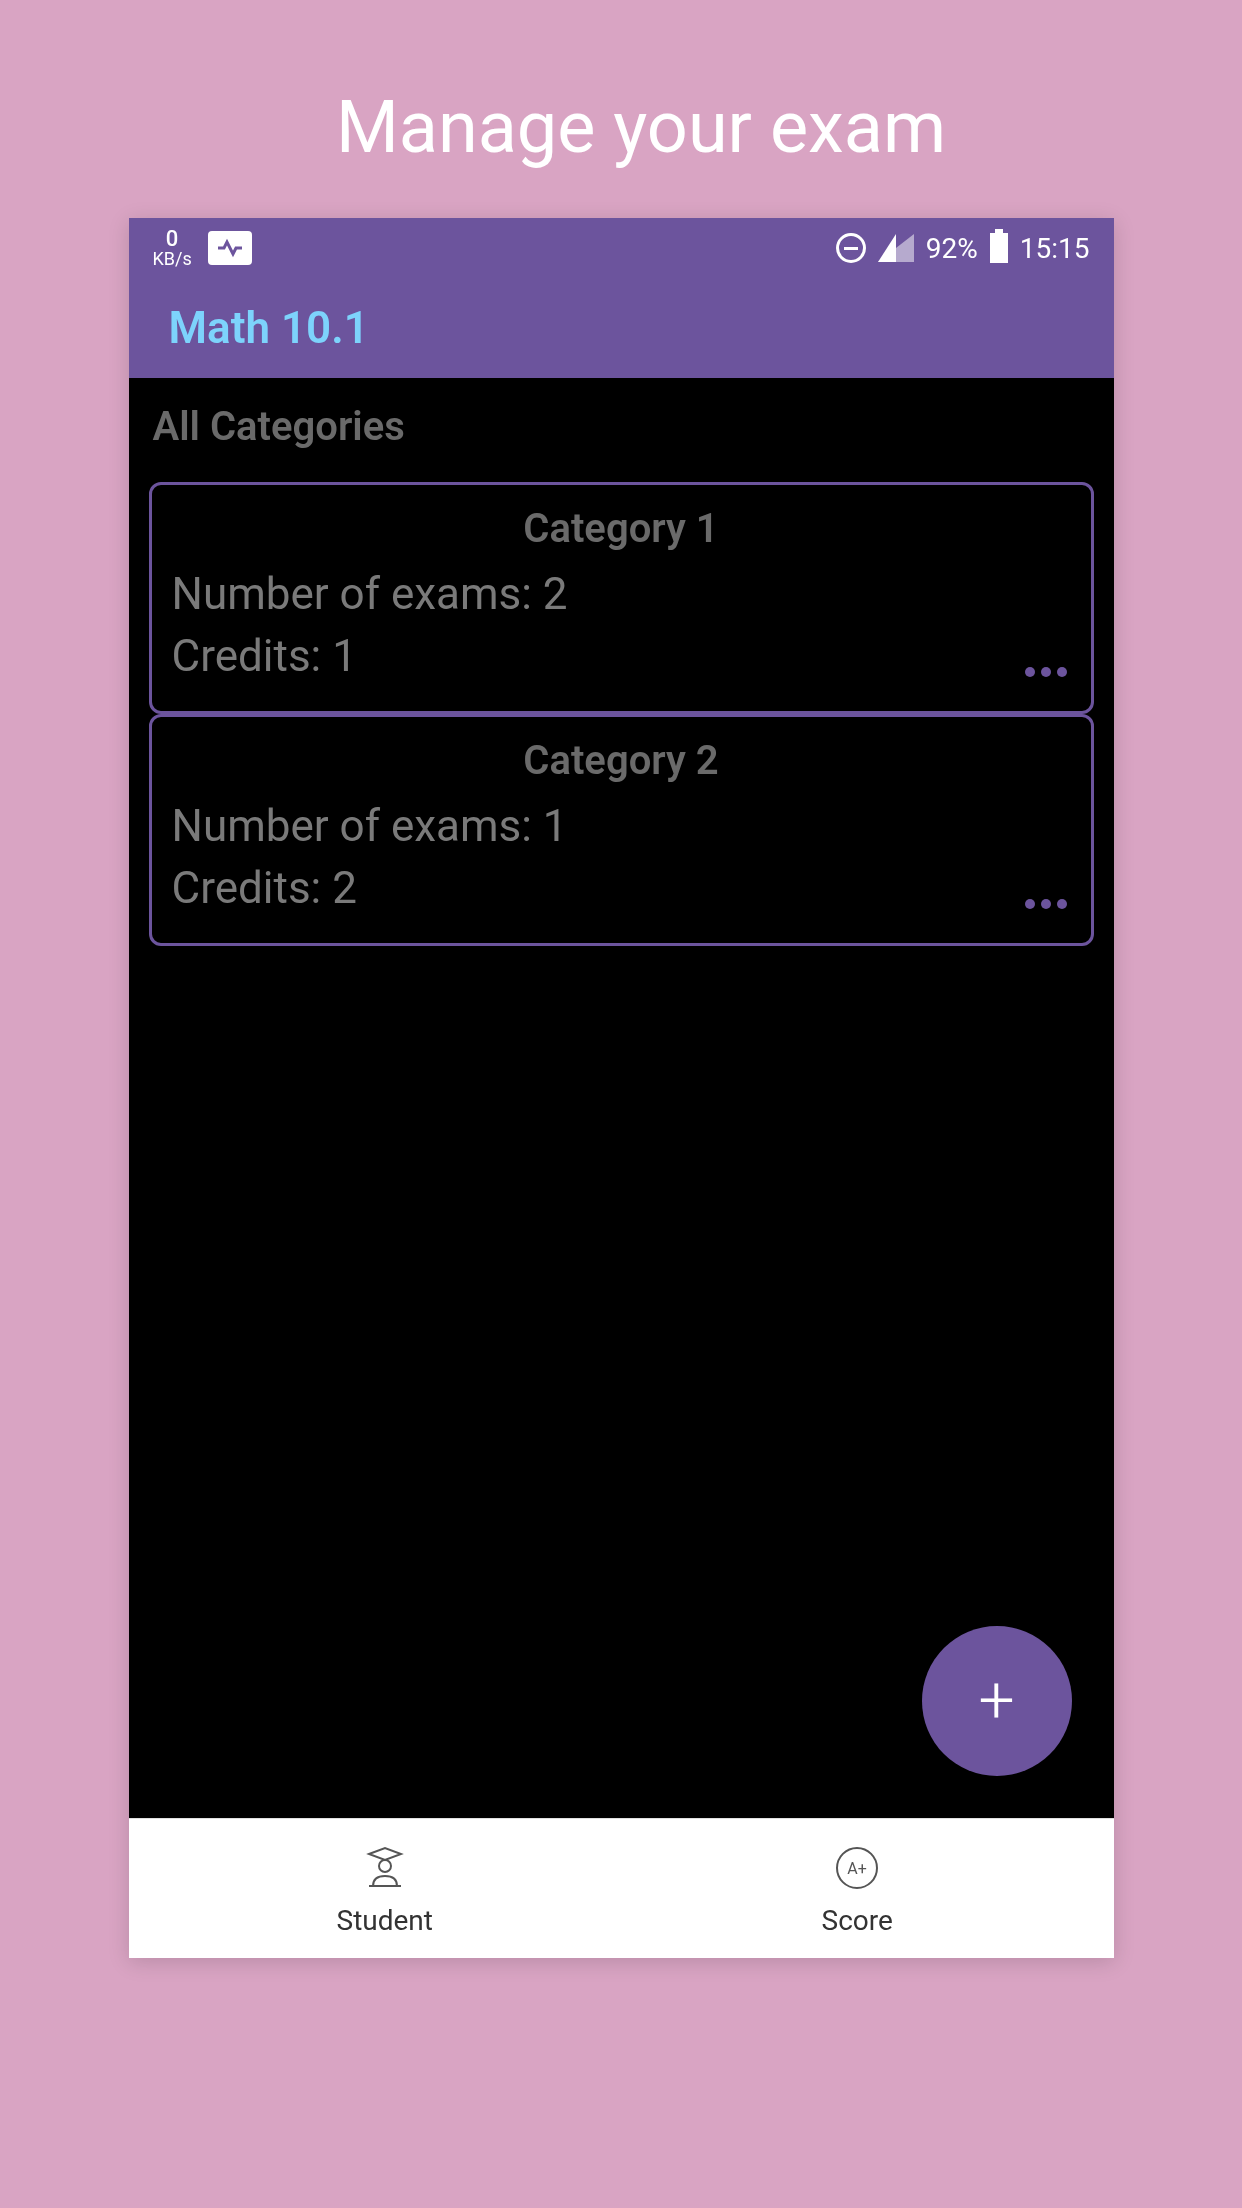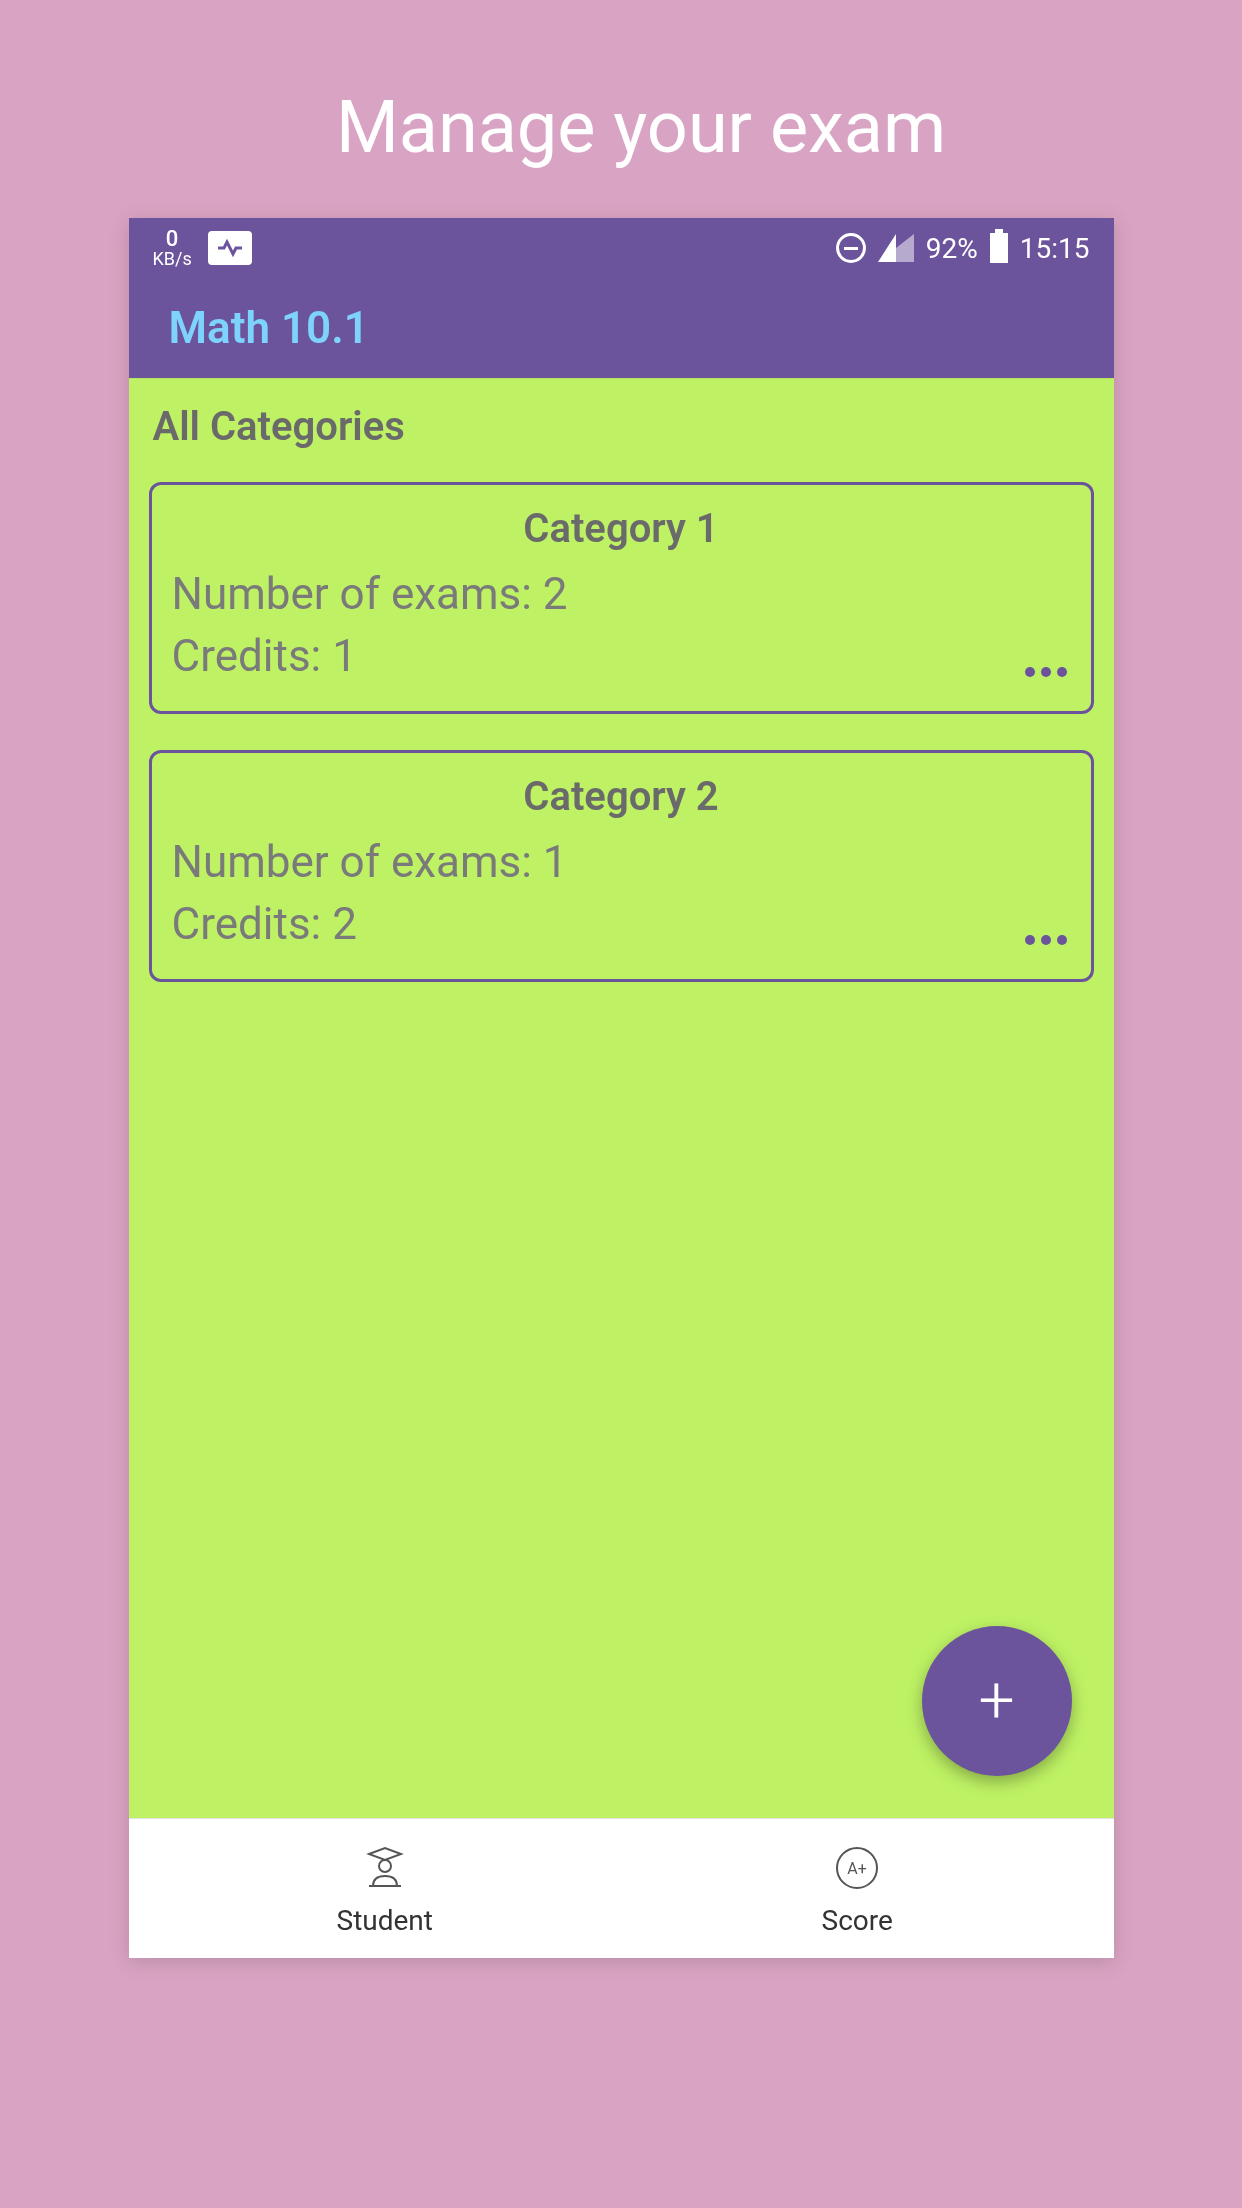--- a/index.html
+++ b/index.html
@@ -131,37 +131,36 @@
       align-items: center;
       padding: 0 40px;
     }
     .app-bar-title {
       color: #7dd3fc;
       font-size: 44px;
       font-weight: 600;
     }
     .content {
       flex: 1;
-      background: #bef264;
+      background: #000000;
       padding: 24px 20px;
       position: relative;
       border-top: 1px solid rgba(0,0,0,0.05);
     }
     .section-title {
       color: #6a6a6a;
       font-size: 40px;
       font-weight: 600;
       margin-bottom: 32px;
       padding-left: 4px;
     }
     .category-card {
       border: 3px solid #6c549d;
       border-radius: 12px;
       padding: 20px 20px 24px 20px;
-      margin-bottom: 36px;
       position: relative;
     }
     .category-title {
       color: #6a6a6a;
       font-size: 40px;
       font-weight: 600;
       text-align: center;
       margin-bottom: 12px;
     }
     .category-info {

